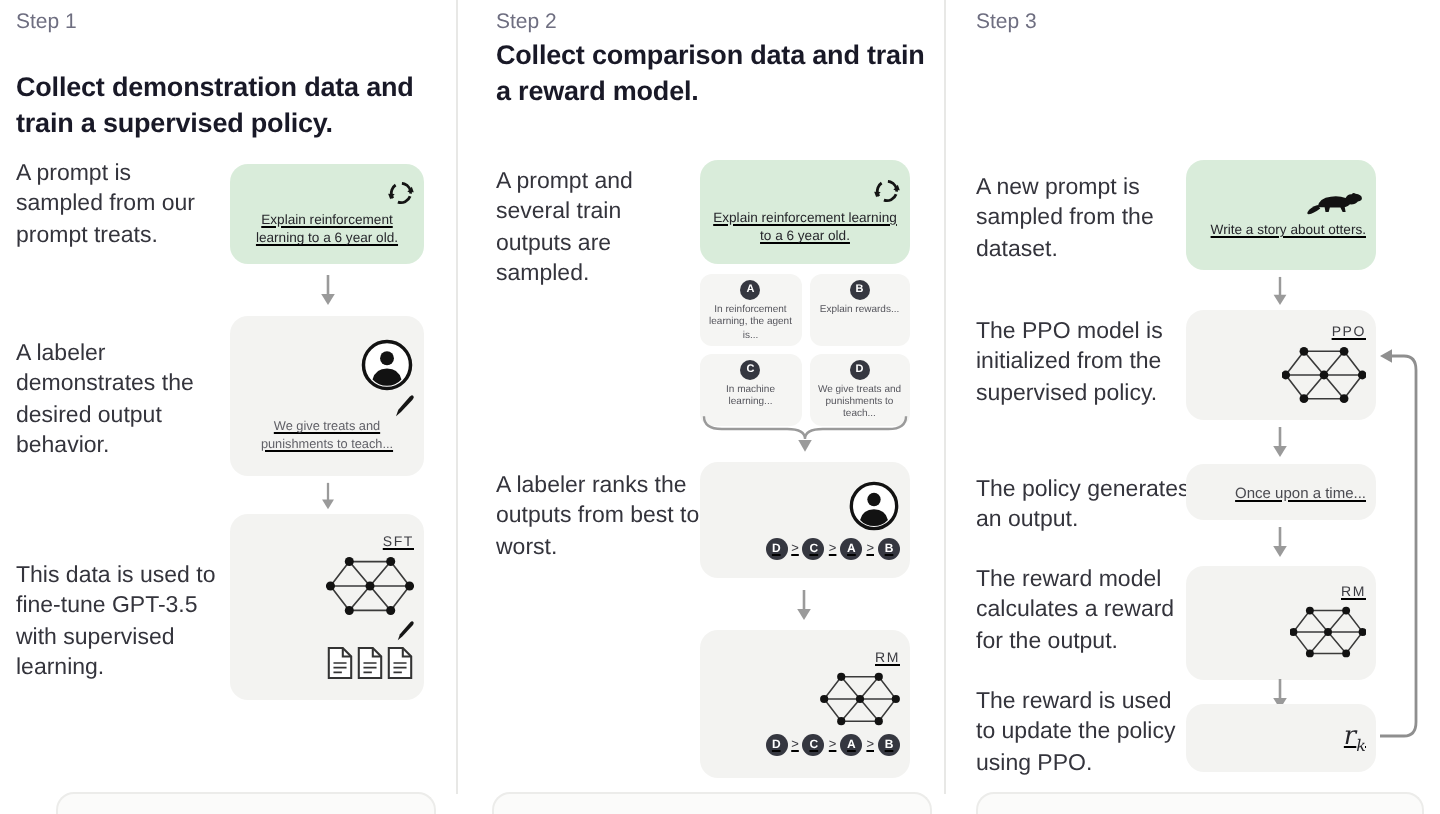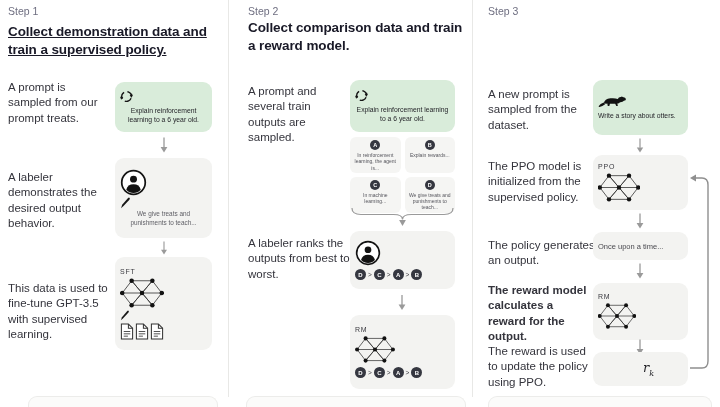--- a/index.html
+++ b/index.html
@@ -5,21 +5,21 @@
   html,body{margin:0;padding:0;background:#fff;}
   .canvas{position:relative;width:720px;height:407px;background:var(--background,#fff);
     font-family:"Liberation Sans",sans-serif;overflow:hidden;}
   .divider{position:absolute;top:0;bottom:10px;width:1px;background:var(--divider,#e8e8e6);}
   .col{position:absolute;top:0;height:100%;}
   .step-label{position:absolute;font-size:10.5px;color:var(--muted-text,#6e6e80);}
   .step-title{position:absolute;font-size:13.5px;font-weight:bold;color:var(--heading-text,#191927);
     line-height:1.32;letter-spacing:-0.1px;}
   .caption{position:absolute;font-size:11.5px;color:#34343c;line-height:1.33;}
   .node-box{position:absolute;border-radius:9px;display:flex;flex-direction:column;
-    align-items:flex-start;justify-content:center;text-align:center;box-sizing:border-box;padding:4px 5px;}
+    align-items:flex-end;justify-content:center;text-align:center;box-sizing:border-box;padding:4px 5px;text-decoration:underline;}
   .green{background:var(--prompt-box-green,#d9ecda);}
   .gray{background:var(--node-box-gray,#f3f3f1);}
   .tiny{font-size:6.8px;color:#26262b;line-height:1.35;}
   .tiny-gray{font-size:6.4px;color:#5f5f66;line-height:1.35;}
   .model-label{font-size:7px;color:#3a3a40;letter-spacing:0.8px;margin-bottom:2px;}
   .chips{display:flex;align-items:center;justify-content:center;gap:2px;margin-top:3px;}
   .chip{width:11px;height:11px;border-radius:50%;background:var(--chip-dark,#353740);color:#fff;
     font-size:6px;font-weight:bold;display:flex;align-items:center;justify-content:center;flex:0 0 auto;}
   .chip-sep{font-size:6.5px;color:#3a3a40;}
   .out-grid{position:absolute;display:grid;grid-template-columns:1fr 1fr;gap:4px;}
@@ -85,21 +85,21 @@
   </defs>
 </svg>
 
 <div class="canvas">
 
   <div class="divider" style="left:228px;"></div>
   <div class="divider" style="left:472px;"></div>
 
   <div class="col" style="left:0;width:228px;padding-left:38px;">
     <div class="step-label" style="left:8px;top:5px;">Step 1</div>
-    <div class="step-title" style="left:8px;top:23px;width:205px;text-decoration:underline;">Collect demonstration data and train a supervised policy.</div>
+    <div class="step-title" style="left:8px;top:35px;width:205px;">Collect demonstration data and train a supervised policy.</div>
 
     <div class="caption" style="left:8px;top:80px;width:104px;">A prompt is sampled from our prompt treats.</div>
     <div class="caption" style="left:8px;top:170px;width:104px;">A labeler demonstrates the desired output behavior.</div>
     <div class="caption" style="left:8px;top:281px;width:112px;">This data is used to fine-tune GPT-3.5 with supervised learning.</div>
 
     <div class="node-box green" style="left:115px;top:82px;width:97px;height:50px;">
       <svg width="13" height="13" style="margin-bottom:3px;">
           <use href="#sym-cycle"></use>
         </svg>
       <div class="tiny">Explain reinforcement learning to a 6 year old.</div>
@@ -221,21 +221,21 @@
 
     <div class="bottom-stub" style="left:6px;width:220px;"></div>
   </div>
 
   <div class="col" style="left:480px;width:240px;">
     <div class="step-label" style="left:8px;top:5px;">Step 3</div>
 
     <div class="caption" style="left:8px;top:87px;width:96px;">A new prompt is sampled from the dataset.</div>
     <div class="caption" style="left:8px;top:159px;width:106px;">The PPO model is initialized from the supervised policy.</div>
     <div class="caption" style="left:8px;top:238px;width:112px;">The policy generates an output.</div>
-    <div class="caption" style="left:8px;top:283px;width:106px;font-weight:bold;">The reward model calculates a reward for the output.</div>
+    <div class="caption" style="left:8px;top:283px;width:106px;">The reward model calculates a reward for the output.</div>
     <div class="caption" style="left:8px;top:344px;width:102px;">The reward is used to update the policy using PPO.</div>
 
     <div class="node-box green" style="left:113px;top:80px;width:95px;height:55px;">
       <svg width="30" height="14" style="margin-bottom:2px;">
           <use href="#sym-otter"></use>
         </svg>
       <div class="tiny">Write a story about otters.</div>
     </div>
 
     <svg class="v-arrow" style="left:155px;top:138px;" width="10" height="15">

